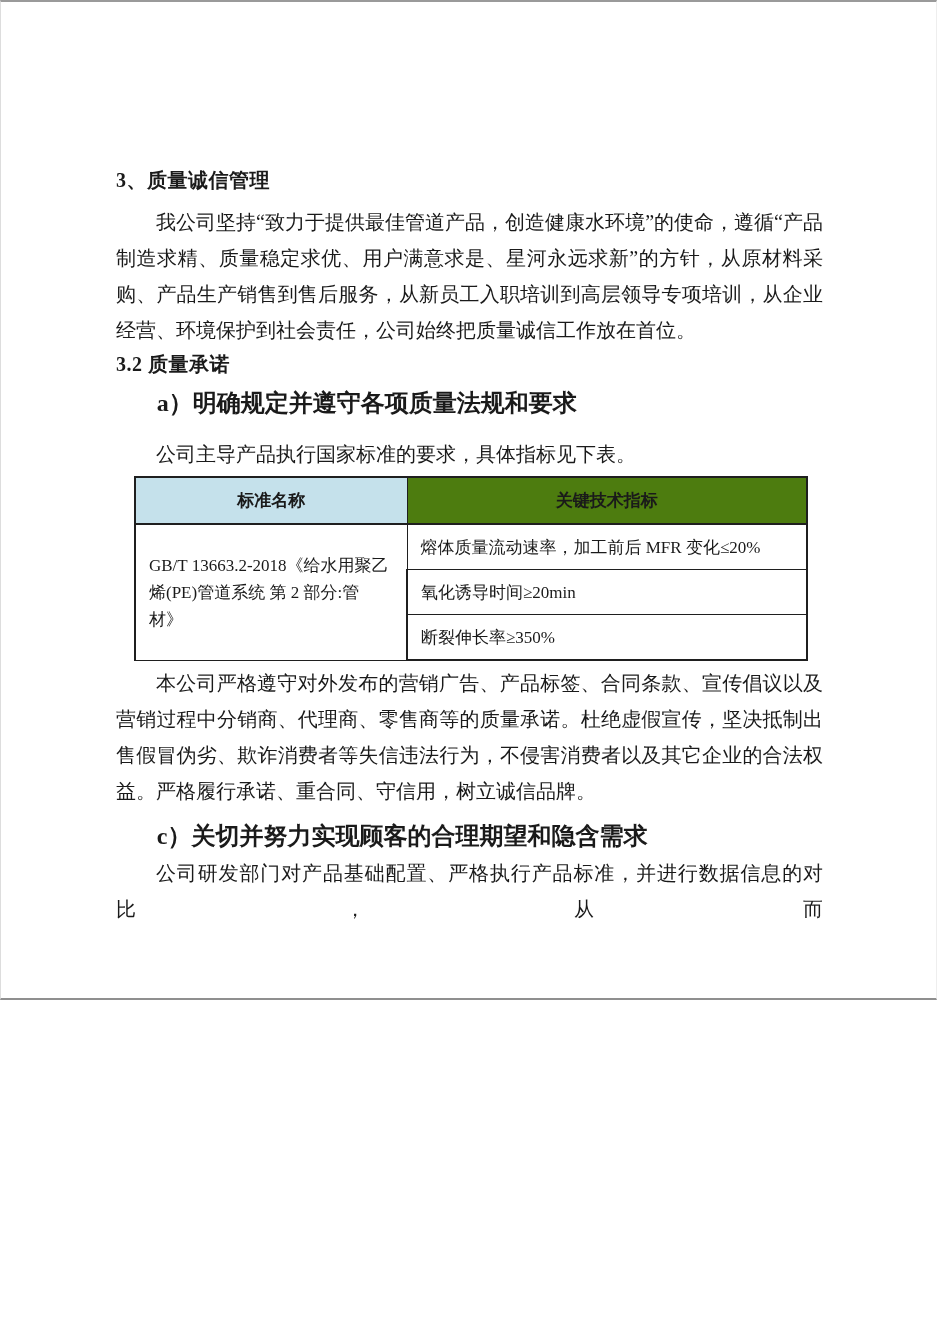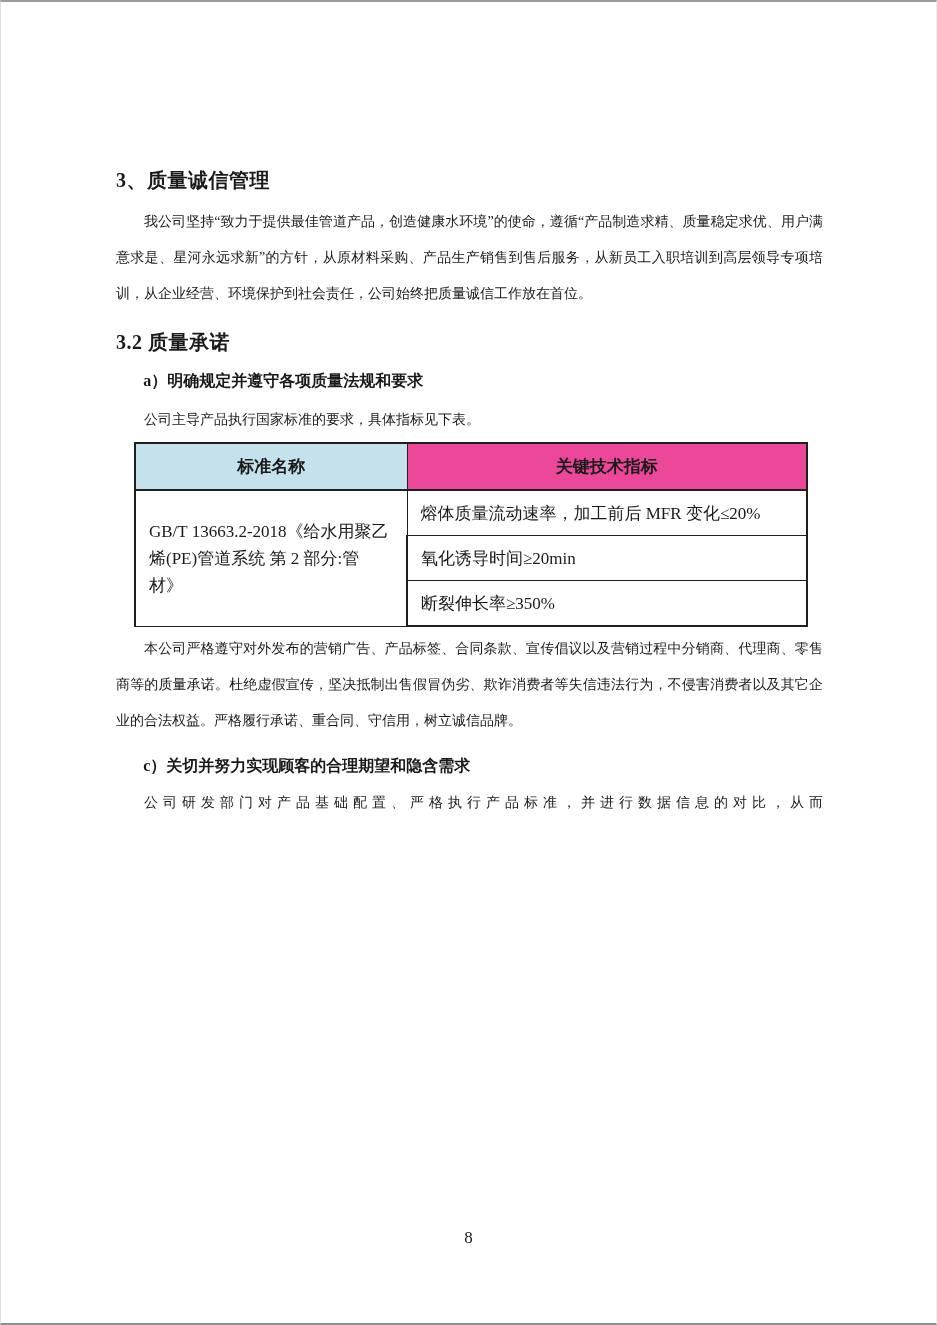--- a/index.html
+++ b/index.html
@@ -4,21 +4,21 @@
 <style>
   html, body {
     margin: 0;
     padding: 0;
     background: #ffffff;
     font-family: "Liberation Serif", "DejaVu Serif", serif;
   }
   .page {
     position: relative;
     width: 937px;
-    height: 1325px;
+    height: 1000px;
     box-sizing: border-box;
     background: #ffffff;
     border-top: 2px solid #9a9a9a;
     border-bottom: 2px solid #8f8f8f;
     border-left: 1px solid #dddddd;
     border-right: 1px solid #eeeeee;
     overflow: hidden;
     color: #1a1a1a;
   }
   .content {
@@ -33,37 +33,37 @@
     margin: 0;
     letter-spacing: 0.5px;
   }
   h2.doc-sub {
     font-size: 20px;
     font-weight: bold;
     line-height: 24px;
     margin: 30px 0 0 0;
     letter-spacing: 0.5px;
   }
-  h2.doc-sub.tight { margin-top: 18px; }
+  h2.doc-sub.tight { margin-top: 4px; }
   h3.doc-item {
-    font-size: 16px;
+    font-size: 24px;
     font-weight: bold;
     line-height: 30px;
     margin: 12px 0 0 0;
     text-indent: 1.7em;
   }
   p.body {
-    font-size: 14px;
+    font-size: 20px;
     line-height: 36px;
     margin: 12px 0 0 0;
     text-indent: 2em;
     text-align: justify;
   }
   p.body.tight { margin-top: 4px; }
-  p.body.tighter { margin-top: 6px; }
+  p.body.tighter { margin-top: 18px; }
   p.body.cont { text-align-last: justify; }
   table.standards {
     border-collapse: collapse;
     margin: 4px 0 0 18px;
     width: 672px;
     table-layout: fixed;
     font-size: 17px;
     border-radius: 31px;
   }
   table.standards th {
@@ -120,21 +120,21 @@
     <p class="body tighter">公司主导产品执行国家标准的要求，具体指标见下表。</p>
 
     <table class="standards">
       <colgroup>
           <col class="c1">
           <col class="c2">
         </colgroup>
       <thead>
         <tr>
           <th style="background: rgb(197, 225, 235);">标准名称</th>
-          <th style="background: #ec4899;">关键技术指标</th>
+          <th style="background: #4d7c0f;">关键技术指标</th>
         </tr>
       </thead>
       <tbody>
         <tr>
           <td rowspan="3">GB/T 13663.2-2018《给水用聚乙烯(PE)管道系统 第 2 部分:管材》</td>
           <td>熔体质量流动速率，加工前后 MFR 变化≤20%</td>
         </tr>
         <tr>
           <td>氧化诱导时间≥20min</td>
         </tr>

